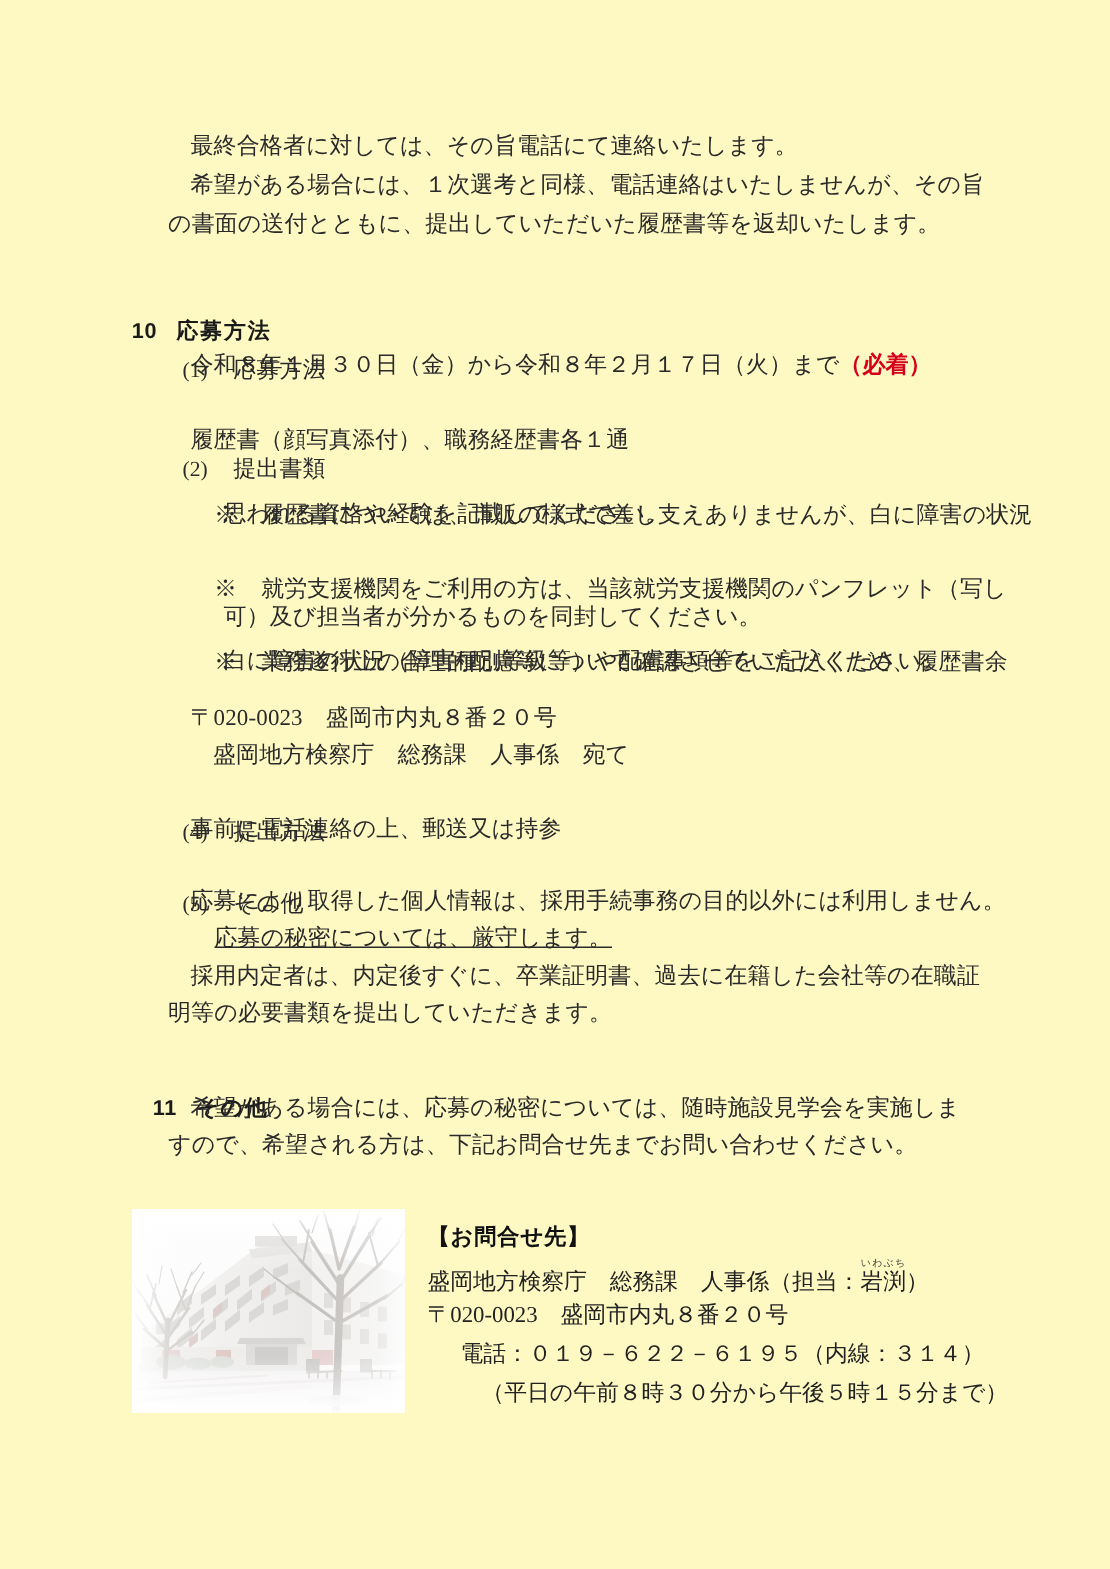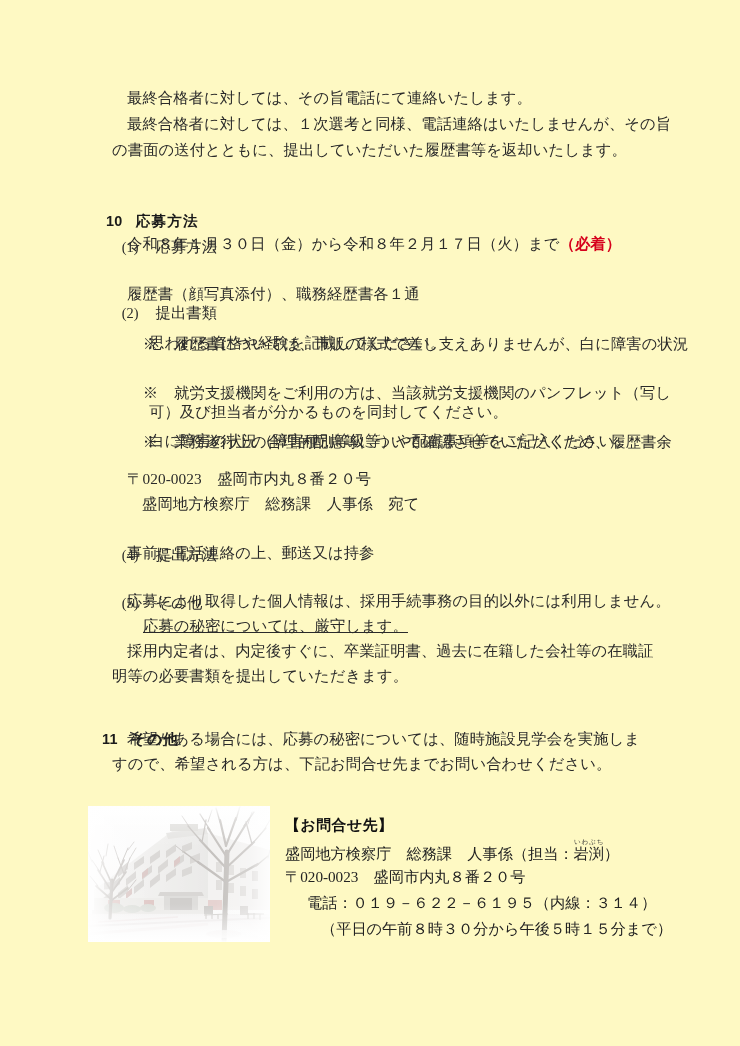--- a/index.html
+++ b/index.html
@@ -101,24 +101,24 @@
     background: rgba(255,255,255,0.34);
     pointer-events: none;
   }
 </style>
 </head>
 <body>
 
 <div class="page">
 
   <div class="tline" style="left:127px; top:85px;">最終合格者に対しては、その旨電話にて連絡いたします。</div>
-  <div class="tline" style="left:127px; top:111px;">最終合格者に対しては、１次選考と同様、電話連絡はいたしませんが、その旨</div>
+  <div class="tline" style="left:127px; top:111px;">希望がある場合には、１次選考と同様、電話連絡はいたしませんが、その旨</div>
   <div class="tline" style="left:112px; top:137px;">の書面の送付とともに、提出していただいた履歴書等を返却いたします。</div>
 
-  <div class="tline bold-head" style="left:89px; top:182px;">
+  <div class="tline bold-head" style="left:71px; top:182px;">
     <span class="num">10</span><span style="display:inline-block;width:13px;"></span><span class="headtxt">応募方法</span>
   </div>
 
   <div class="tline" style="left:106px; top:208px;">
     <span class="paren-num">(1)</span><span style="display:inline-block;width:17px;"></span><span>応募方法</span>
   </div>
   <div class="tline" style="left:127px; top:231px;"><span>令和８年１月３０日（金）から令和８年２月１７日（火）まで</span><span class="red">（必着）</span></div>
 
   <div class="tline" style="left:106px; top:274px;">
     <span class="paren-num">(2)</span><span style="display:inline-block;width:17px;"></span><span>提出書類</span>

